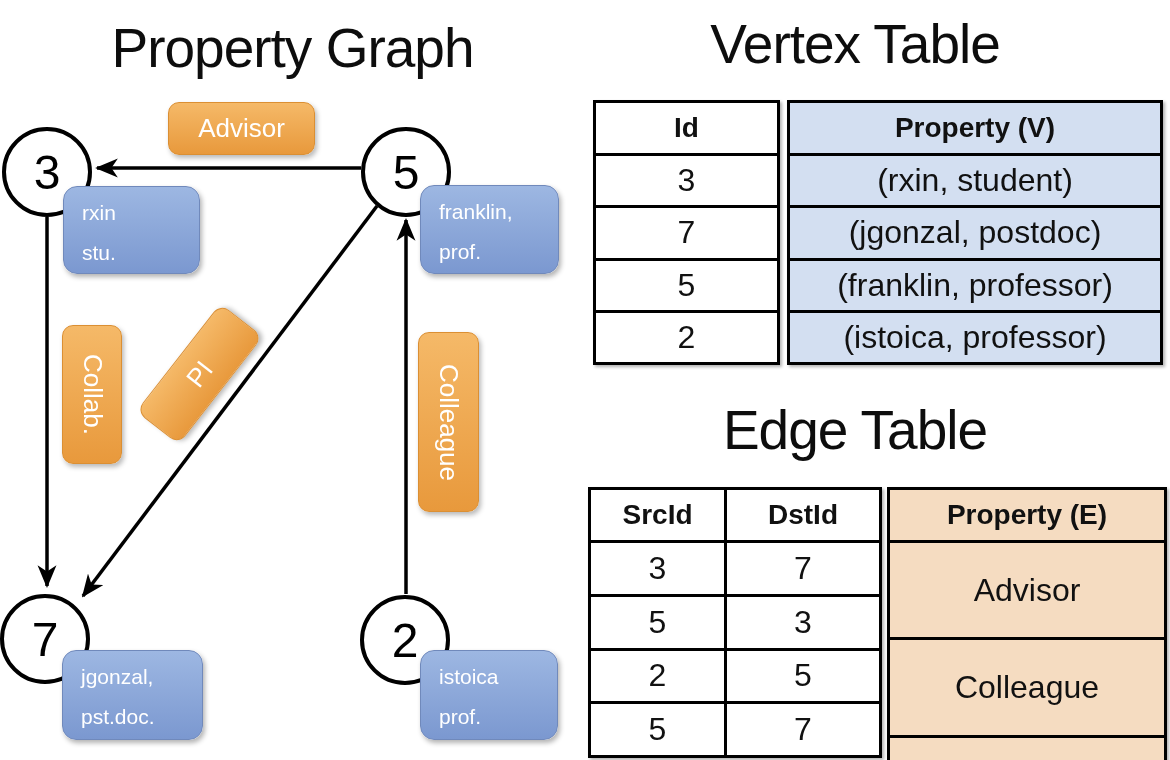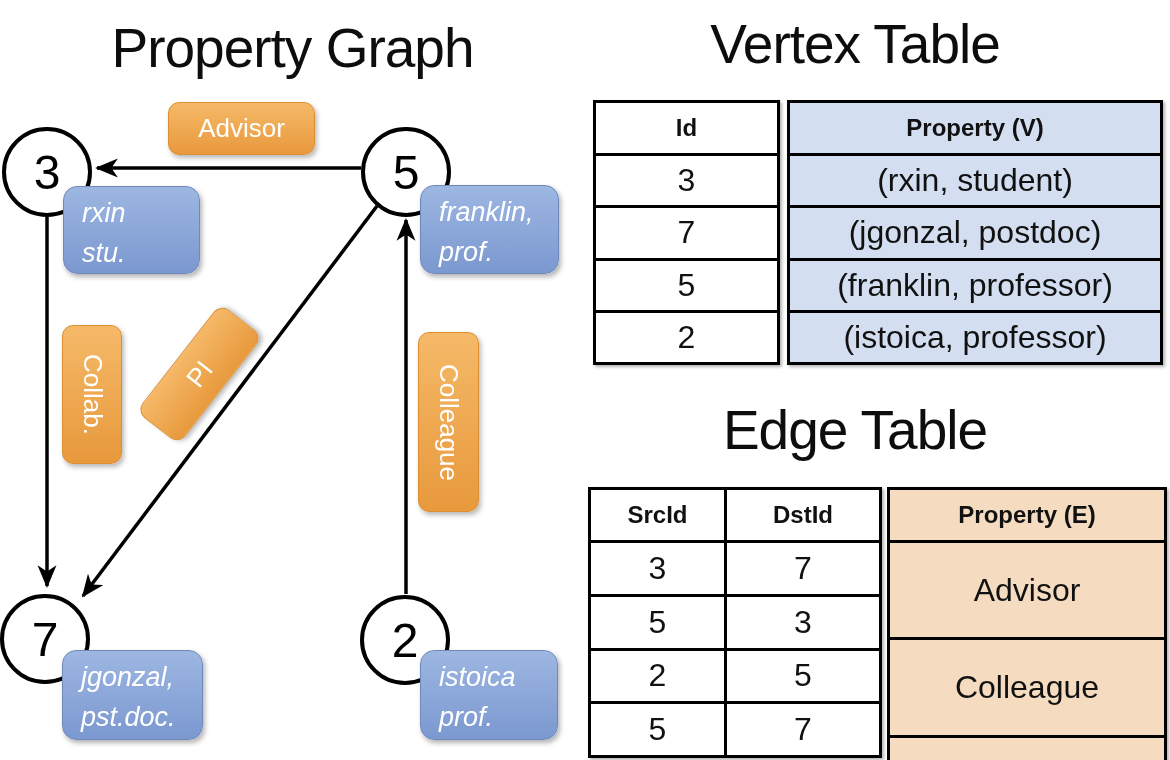--- a/index.html
+++ b/index.html
@@ -30,21 +30,21 @@
   #node-3{left:2px;top:127px;}
   #node-5{left:361px;top:127px;}
   #node-7{left:0px;top:594px;}
   #node-2{left:360px;top:595px;}
 
   .pbox{
     position:absolute;z-index:3;border-radius:14px;color:#fff;
     background:linear-gradient(180deg,var(--blue-top),var(--blue-bot));
     border:1px solid var(--blue-border);
     box-shadow:2px 3px 5px rgba(0,0,0,0.30);
-    font-size:27px;line-height:40px;padding:6px 0 17px 18px;box-sizing:border-box;font-style:italic;
+    font-size:21px;line-height:40px;padding:6px 0 17px 18px;box-sizing:border-box;
   }
   #pbox-rxin{left:63px;top:186px;width:137px;height:88px;}
   #pbox-franklin{left:420px;top:185px;width:139px;height:89px;}
   #pbox-jgonzal{left:62px;top:650px;width:141px;height:90px;}
   #pbox-istoica{left:420px;top:650px;width:138px;height:90px;}
 
   .elabel{
     position:absolute;z-index:3;border-radius:11px;color:#fff;
     background:linear-gradient(180deg,var(--orange-top),var(--orange-bot));
     border:1px solid var(--orange-border);
@@ -60,21 +60,21 @@
 
   
   .tblock{
     position:absolute;border:3px solid var(--line);box-sizing:border-box;
     display:flex;flex-direction:column;background:#fff;
     box-shadow:2px 2px 3px rgba(0,0,0,0.30);
   }
   .trow{flex:1 1 0;display:flex;align-items:center;border-top:3px solid var(--line);}
   .trow.head{flex:0 0 50px;border-top:none;font-weight:bold;}
   .tcell{flex:1 1 0;text-align:center;font-size:32px;white-space:nowrap;}
-  .trow.head .tcell{font-size:24px;}
+  .trow.head .tcell{font-size:28px;}
   .tcell + .tcell{border-left:3px solid var(--line);align-self:stretch;
     display:flex;align-items:center;justify-content:center;}
   .bluefill{background:var(--vfill);}
   .tanfill{background:var(--efill);}
 
   #vt-id    {left:593px;top:100px;width:187px;height:265px;}
   #vt-prop  {left:787px;top:100px;width:376px;height:265px;}
   #et-ids   {left:588px;top:487px;width:294px;height:271px;}
   #et-prop  {left:887px;top:487px;width:280px;height:348px;}
 </style>

